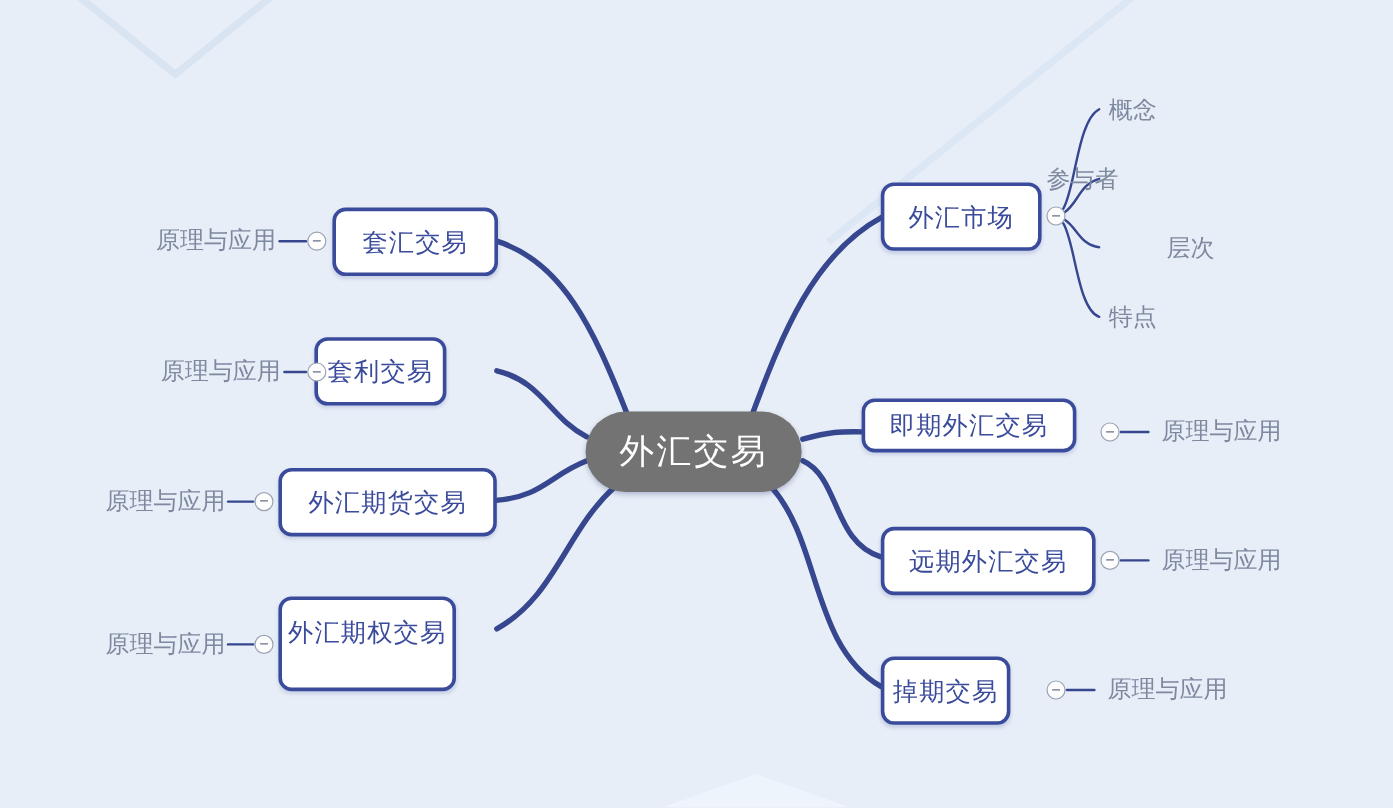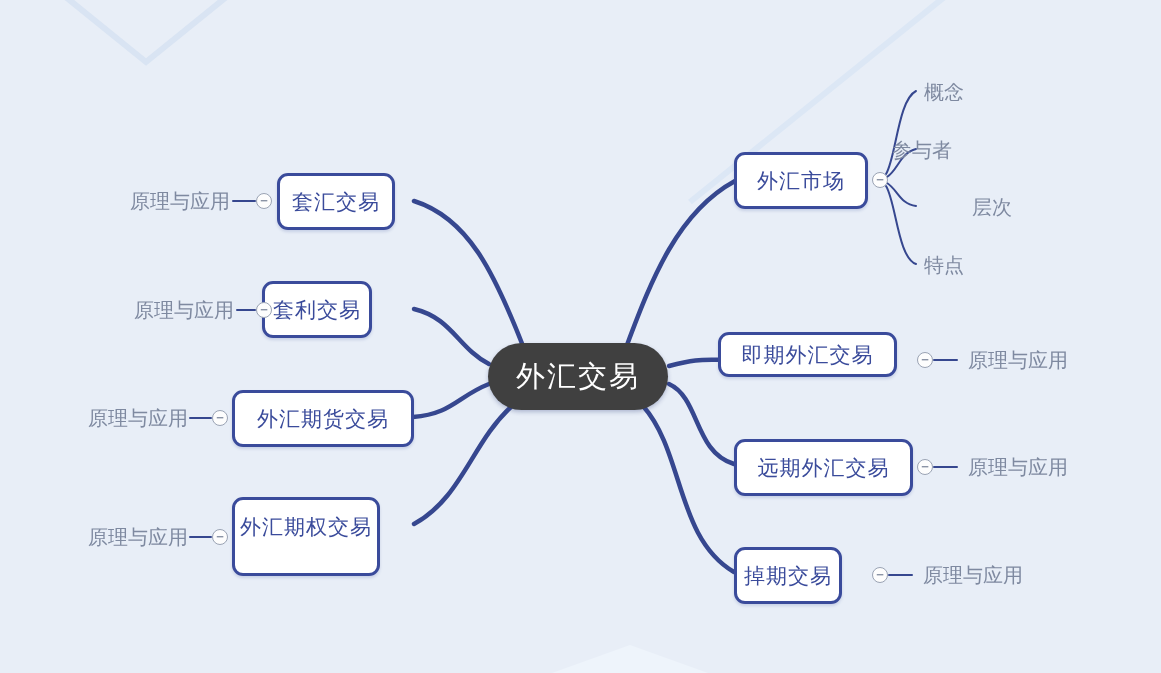--- a/index.html
+++ b/index.html
@@ -17,21 +17,21 @@
     border:3px solid #3a4b9b;
     border-radius:11px;
     display:flex;align-items:center;justify-content:center;
     color:#3a4b9b;font-weight:normal;font-size:21px;
     box-shadow:0 2px 3px rgba(58,75,155,0.18);
     box-sizing:border-box;
     letter-spacing:1px;
     cursor:default;
   }
   .node.root{
-    background:#404040;
+    background:#737373;
     border:none;
     border-radius:34px;
     color:#ffffff;
     font-size:29px;
     letter-spacing:2px;
     box-shadow:0 2px 4px rgba(40,55,120,0.3);
   }
   .node.tall{align-items:flex-start;padding-top:13px;}
   .leaf{
     position:absolute;z-index:2;
@@ -81,21 +81,21 @@
     <path d="M 887 183 C 898 190 900 204 916 206"></path>
     <path d="M 886 186 C 896 202 898 258 916 264"></path>
     <path d="M 934 360 H 957"></path>
     <path d="M 934 467 H 957"></path>
     <path d="M 889 575 H 912"></path>
   </g>
 </svg>
 
 <div class="node root" style="left:488px;top:343px;width:180px;height:67px;">外汇交易</div>
 
-<div class="node" style="left:277px;top:173px;width:118px;height:57px;">套汇交易</div>
+<div class="node" style="left:277px;top:173px;width:138px;height:57px;">套汇交易</div>
 <div class="node" style="left:262px;top:281px;width:110px;height:57px;">套利交易</div>
 <div class="node" style="left:232px;top:390px;width:182px;height:57px;">外汇期货交易</div>
 <div class="node tall" style="left:232px;top:497px;width:148px;height:79px;">外汇期权交易</div>
 
 <div class="node" style="left:734px;top:152px;width:134px;height:57px;">外汇市场</div>
 <div class="node" style="left:718px;top:332px;width:179px;height:45px;">即期外汇交易</div>
 <div class="node" style="left:734px;top:439px;width:179px;height:57px;">远期外汇交易</div>
 <div class="node" style="left:734px;top:547px;width:108px;height:57px;">掉期交易</div>
 
 <button class="collapse" style="left:256px;top:193px;">−</button>
@@ -106,18 +106,18 @@
 <button class="collapse" style="left:917px;top:352px;">−</button>
 <button class="collapse" style="left:917px;top:459px;">−</button>
 <button class="collapse" style="left:872px;top:567px;">−</button>
 
 <div class="leaf" style="left:130px;top:191px;">原理与应用</div>
 <div class="leaf" style="left:134px;top:300px;">原理与应用</div>
 <div class="leaf" style="left:88px;top:408px;">原理与应用</div>
 <div class="leaf" style="left:88px;top:527px;">原理与应用</div>
 
 <div class="leaf" style="left:924px;top:82px;">概念</div>
-<div class="leaf" style="left:892px;top:140px;">参与者</div>
+<div class="leaf" style="left:872px;top:140px;">参与者</div>
 <div class="leaf" style="left:972px;top:197px;">层次</div>
 <div class="leaf" style="left:924px;top:255px;">特点</div>
 <div class="leaf" style="left:968px;top:350px;">原理与应用</div>
 <div class="leaf" style="left:968px;top:457px;">原理与应用</div>
 <div class="leaf" style="left:923px;top:565px;">原理与应用</div>
 
 </body></html>

